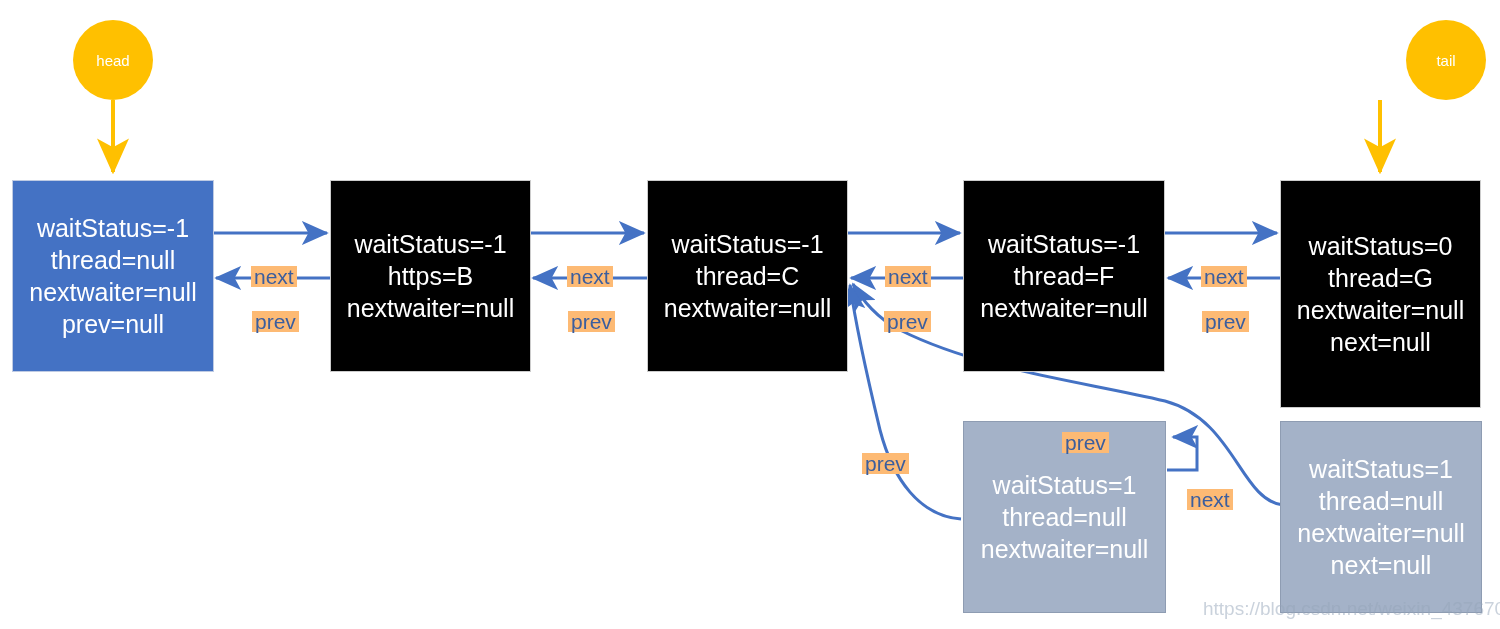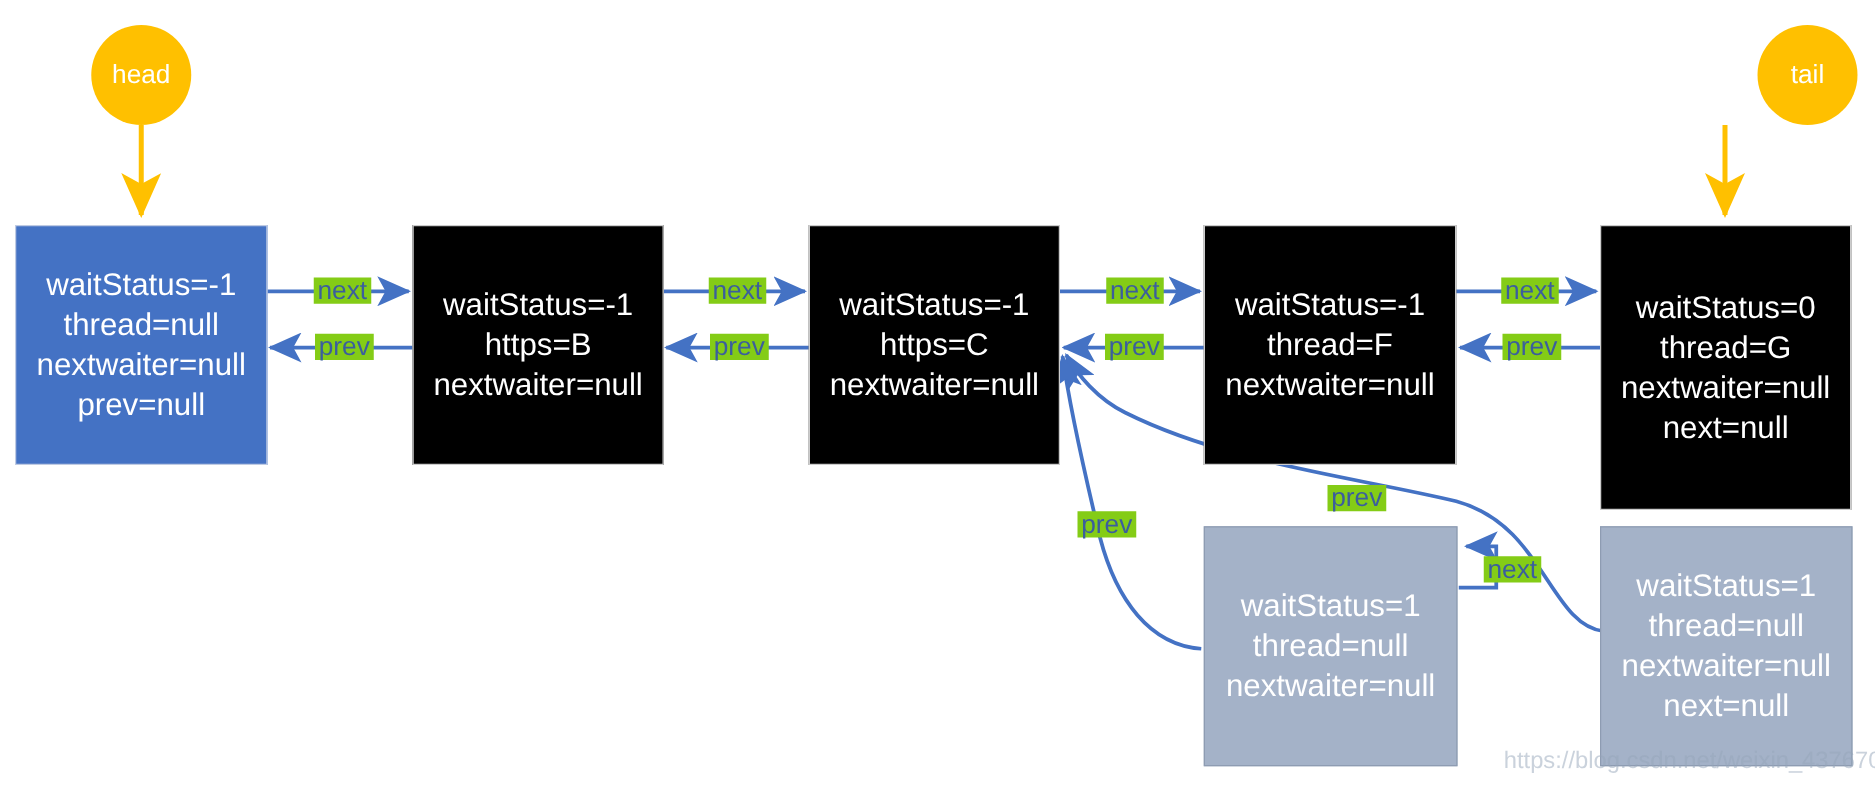--- a/index.html
+++ b/index.html
@@ -42,31 +42,32 @@
   .node.gray   { background: #a4b2c8; border-color: #8e9cb2; }
 
   .endpoint {
     position: absolute;
     border-radius: 50%;
     background: #ffc000;
     color: #ffffff;
     display: flex;
     align-items: center;
     justify-content: center;
-    font-size: 21px;
+    font-size: 15px;
   }
 
   .edge-label {
     position: absolute;
     color: #3b5e9e;
     font-size: 21px;
     line-height: 21px;
-    background: #84cc16;
+    background: #fdba74;
     padding: 0 3px;
     white-space: nowrap;
+    margin-top: 44px;
   }
 
   .watermark {
     position: absolute;
     color: rgba(120,135,160,0.55);
     white-space: nowrap;
     pointer-events: none;
   }
   .wm-cn { font-size: 20px; }
   .wm-url { font-size: 19px; color: rgba(150,165,185,0.50); }
@@ -154,21 +155,21 @@
   </div>
 
   <div class="node black" style="left:330px; top:180px; width:201px; height:192px;">
     <span class="ln">waitStatus=-1</span>
     <span class="ln">https=B</span>
     <span class="ln">nextwaiter=null</span>
   </div>
 
   <div class="node black" style="left:647px; top:180px; width:201px; height:192px;">
     <span class="ln">waitStatus=-1</span>
-    <span class="ln">https=C</span>
+    <span class="ln">thread=C</span>
     <span class="ln">nextwaiter=null</span>
   </div>
 
   <div class="node black" style="left:963px; top:180px; width:202px; height:192px;">
     <span class="ln">waitStatus=-1</span>
     <span class="ln">thread=F</span>
     <span class="ln">nextwaiter=null</span>
   </div>
 
   <div class="node black" style="left:1280px; top:180px; width:201px; height:228px;">

